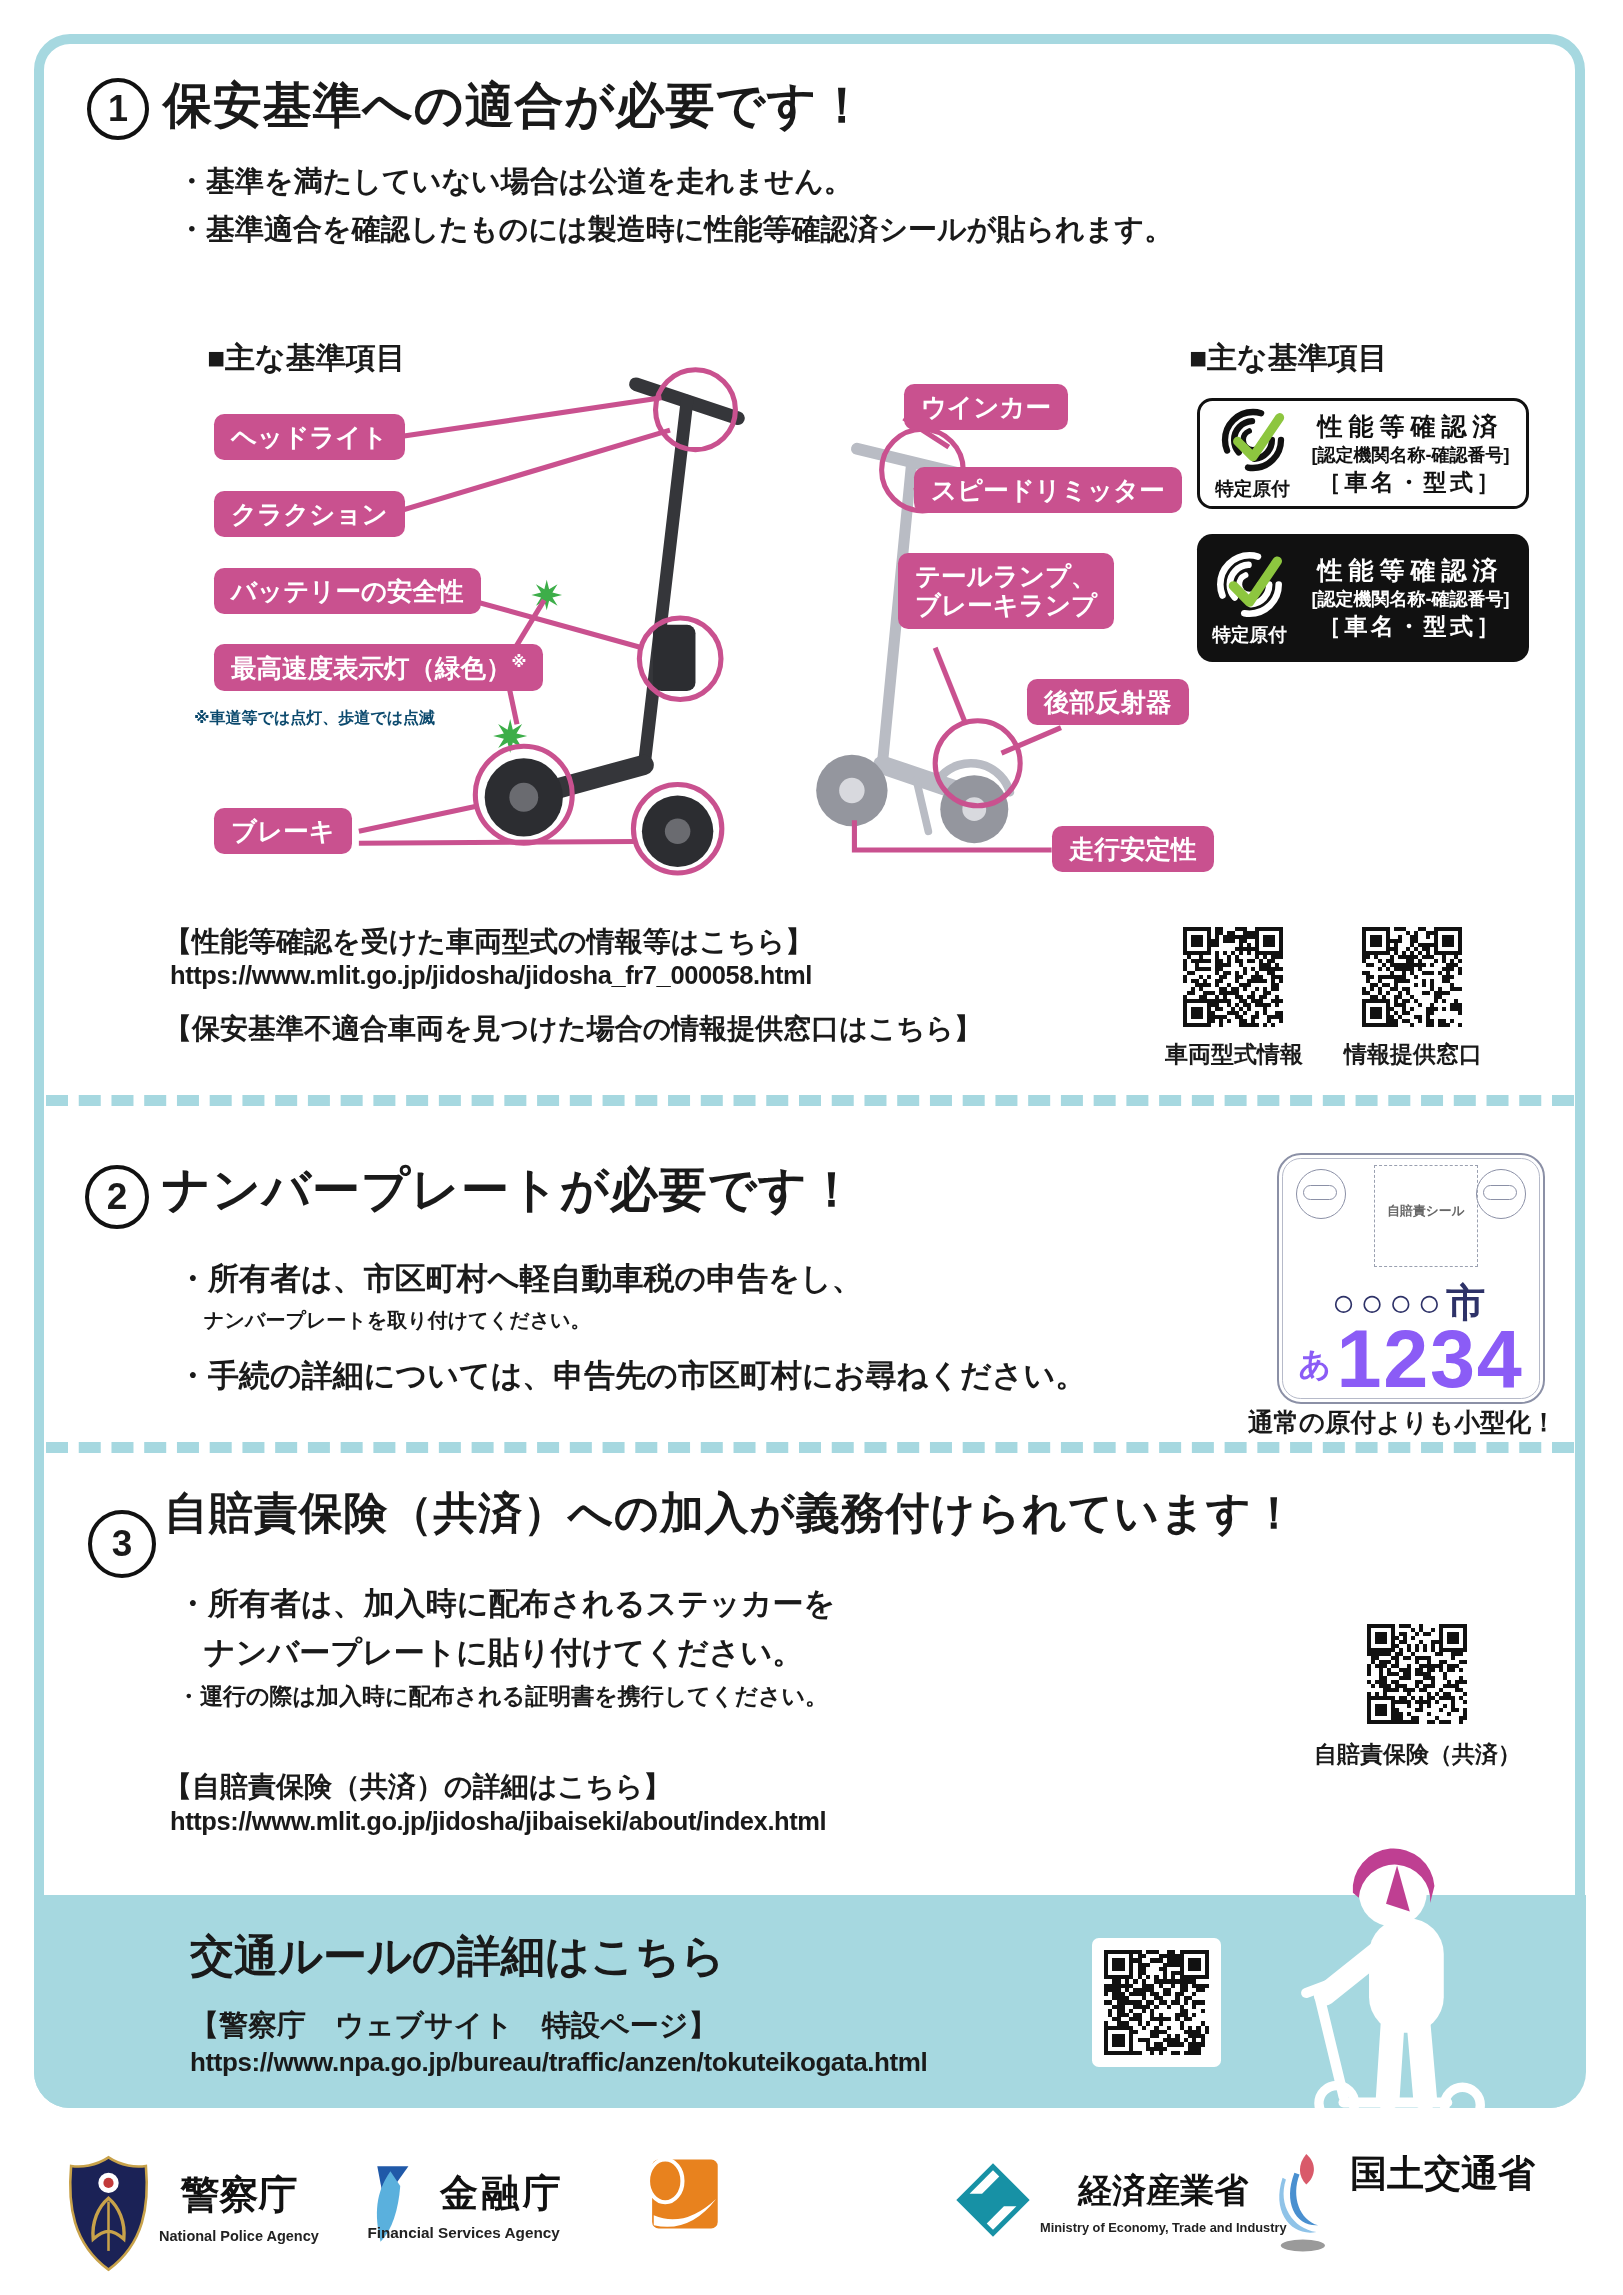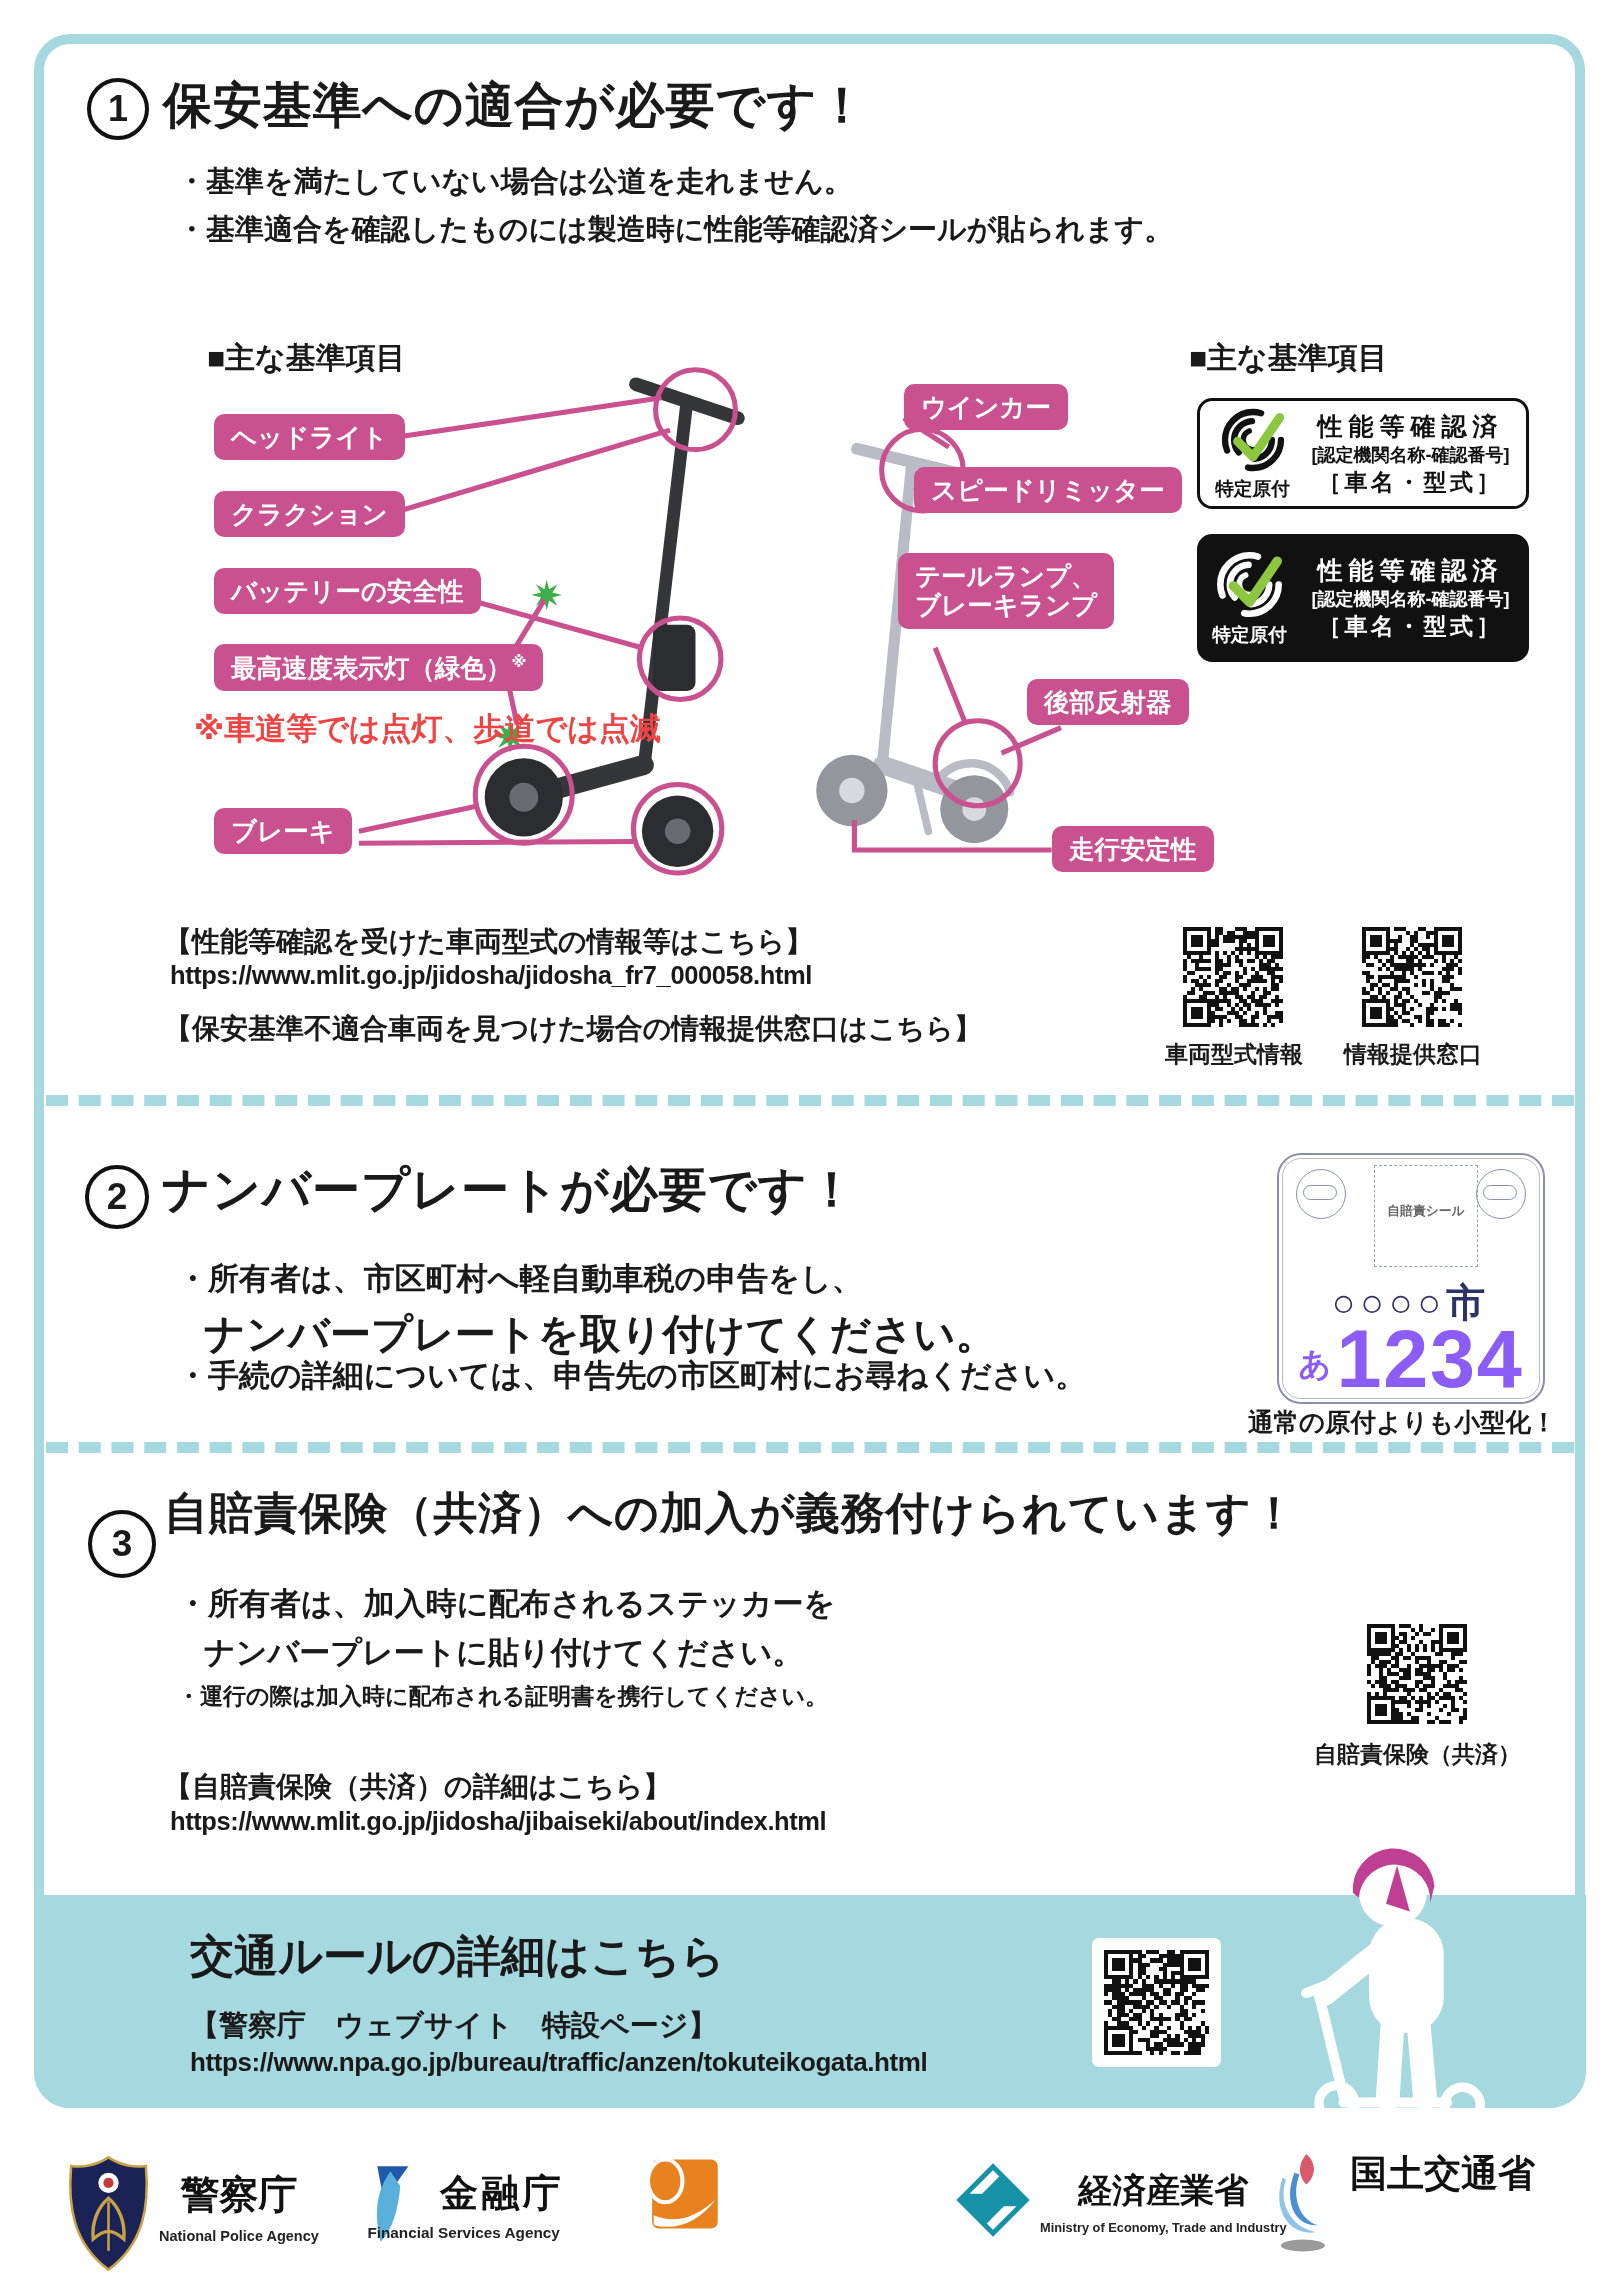--- a/index.html
+++ b/index.html
@@ -44,21 +44,21 @@
   .platenum{position:absolute;left:0;top:158px;width:100%;text-align:center;color:#8b5cf6;font-weight:800;}
   .platenum .kana{font-size:32px;vertical-align:12px;margin-right:5.1px;}
   .platenum .num{font-size:81px;letter-spacing:1.7px;}
   .caption{position:absolute;font-weight:900;font-size:25.5px;white-space:nowrap;}
   .bandtitle{position:absolute;font-weight:900;font-size:44px;white-space:nowrap;}
   .agency{position:absolute;display:flex;align-items:flex-start;gap:8px;text-align:center;}
   .agname{font-weight:700;white-space:nowrap;color:#111;}
   .agen{font-weight:700;color:#222;white-space:nowrap;}
   .qrcard{position:absolute;background:#fff;border-radius:6.8px;}
   sup.mark{font-size:15.3px;vertical-align:super;}
-  .note{position:absolute;font-weight:900;font-size:31px;white-space:nowrap;color:#ef4444;}
+  .note{position:absolute;font-weight:900;font-size:16px;white-space:nowrap;color:#0c4a6e;}
 </style>
 </head>
 <body>
 
 <div class="page">
 
   <div class="frame"></div>
   <div class="band"></div>
   <div class="divider" style="top:1095px"></div>
   <div class="divider" style="top:1442px"></div>
@@ -854,21 +854,21 @@
         <rect x="24" y="24" width="1" height="1"></rect>
       </svg>
     </div>
   <div class="qrlabel" style="left:1328px;top:1039px;width:170px">情報提供窓口</div>
 
   <div class="circnum" style="left:85px;top:1165px;width:56px;height:56px;font-size:37px">
       <span>2</span>
     </div>
   <div class="h1" style="left:162px;top:1158px;font-size:48px">ナンバープレートが必要です！</div>
   <div class="bullet" style="left:177px;top:1258px;font-size:31px">・所有者は、市区町村へ軽自動車税の申告をし、</div>
-  <div class="bullet" style="left:204px;top:1307px;font-size:41px">ナンバープレートを取り付けてください。</div>
+  <div class="bullet" style="left:204px;top:1307px;font-size:20px">ナンバープレートを取り付けてください。</div>
   <div class="bullet" style="left:177px;top:1355px;font-size:31px">・手続の詳細については、申告先の市区町村にお尋ねください。</div>
 
   <div class="plate">
     <div class="inner"></div>
     <div class="bolt" style="left:17px"></div>
     <div class="bolt" style="right:17px"></div>
     <div class="sticker">自賠責シール</div>
     <div class="platecity">○○○○市</div>
     <div class="platenum">
       <span class="kana">あ</span><span class="num">1234</span>

